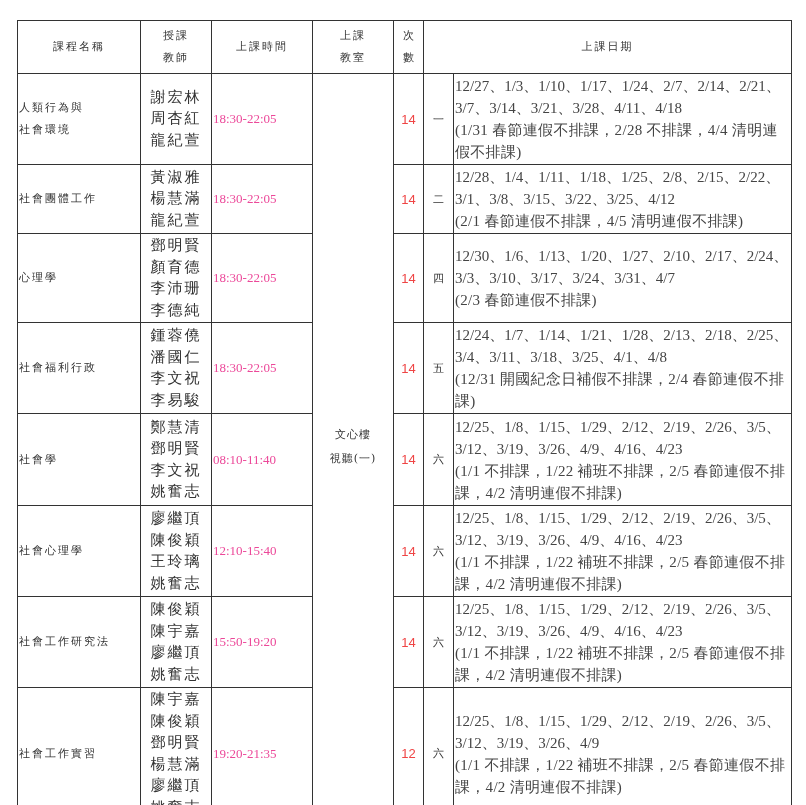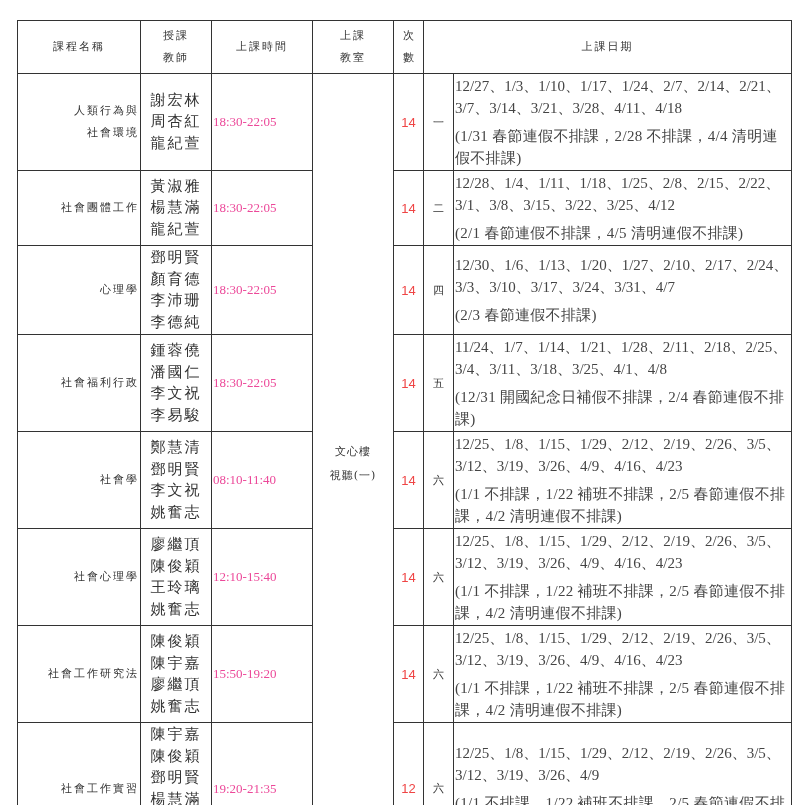--- a/index.html
+++ b/index.html
@@ -2,30 +2,30 @@
 <html><head>
 <meta charset="utf-8">
 <style>
   html, body { margin:0; padding:0; background:#ffffff; }
   body { width:806px; height:805px; position:relative; overflow:hidden;
          font-family:"DejaVu Serif","Liberation Serif",serif; color:#222; }
   table.sched { position:absolute; left:17px; top:20px; border-collapse:collapse;
          table-layout:fixed; width:774px; }
   table.sched td, table.sched th { border:1.3px solid #333; padding:1px; vertical-align:middle; }
   th { font-weight:normal; font-size:11px; text-align:center; line-height:22px; letter-spacing:2px; color:#333; }
-  td.course { text-align:right; font-size:11px; letter-spacing:2px; line-height:22px; color:#333; }
+  td.course { text-align:left; font-size:11px; letter-spacing:2px; line-height:22px; color:#333; }
   td.teachers { text-align:center; font-size:15px; letter-spacing:2px; line-height:21.5px; color:#333; }
   td.time { text-align:left; font-size:13px; color:#ec4899; font-family:"Liberation Serif","DejaVu Serif",serif; }
   td.room { text-align:center; font-size:11px; line-height:24px; letter-spacing:1px; color:#333; }
   td.count { text-align:center; font-size:13px; color:#ef4444; font-family:Liberation Sans, sans-serif; }
   td.weekday { text-align:center; font-size:11px; color:#333; }
   td.dates { text-align:left; padding:0 6px 0 7px; font-size:15px; line-height:22px; color:#444;
              font-family:"Liberation Serif","DejaVu Serif",serif; }
   .line { display:block; white-space:nowrap; }
-  .note { letter-spacing:0.3px; white-space:normal;margin-top:6px; }
+  .note { letter-spacing:0.3px; white-space:normal; }
 </style>
 </head>
 <body>
 
 <table class="sched">
   <colgroup>
     <col style="width:123px">
       <col style="width:71px">
       <col style="width:101px">
     <col style="width:81px">
@@ -120,21 +120,21 @@
     <td class="teachers">
           <span class="line">鍾蓉僥</span>
           <span class="line">潘國仁</span>
           <span class="line">李文祝</span>
           <span class="line">李易駿</span>
         </td>
     <td class="time">18:30-22:05</td>
     <td class="count">14</td>
     <td class="weekday">五</td>
     <td class="dates">
-          <span class="line">11/24、1/7、1/14、1/21、1/28、2/11、2/18、2/25、</span>
+          <span class="line">12/24、1/7、1/14、1/21、1/28、2/13、2/18、2/25、</span>
           <span class="line">3/4、3/11、3/18、3/25、4/1、4/8</span>
           <span class="line note">(12/31 開國紀念日補假不排課，2/4 春節連假不排課)</span>
         </td>
   </tr>
       <tr style="height: 92px;">
     <td class="course">
           <span class="line">社會學</span>
         </td>
     <td class="teachers">
           <span class="line">鄭慧清</span>

